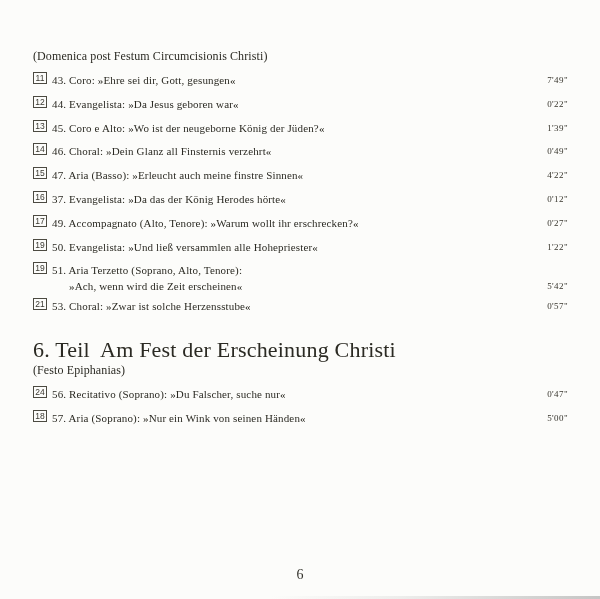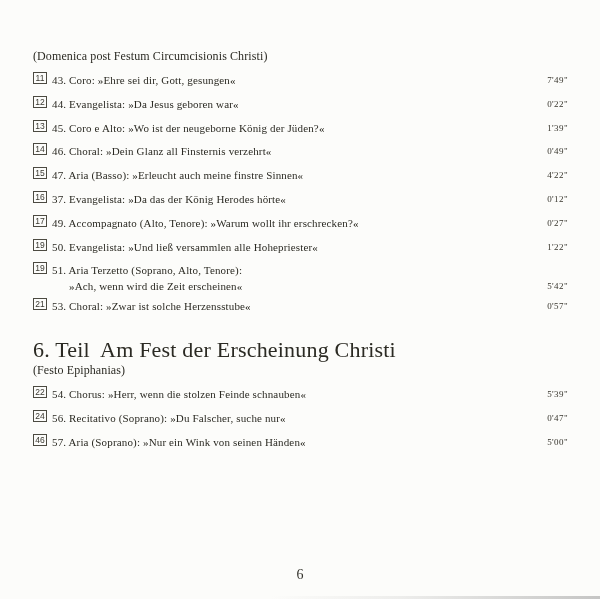--- a/index.html
+++ b/index.html
@@ -159,35 +159,30 @@
 
     </div>
   </div>
 
   <div class="section section-2">
     <h2 class="heading">6. Teil  Am Fest der Erscheinung Christi</h2>
     <p class="subheading">(Festo Epiphanias)</p>
 
     <div class="tracks">
 
-      <div class="track">
-        <span class="tnum">22</span>
-        <span class="ttitle">54. Chorus: »Herr, wenn die stolzen Feinde schnauben«</span>
-        <span class="tdur">5'39"</span>
-      </div>
 
 
       <div class="track">
         <span class="tnum">24</span>
         <span class="ttitle">56. Recitativo (Soprano): »Du Falscher, suche nur«</span>
         <span class="tdur">0'47"</span>
       </div>
 
       <div class="track">
-        <span class="tnum">46</span>
+        <span class="tnum">18</span>
         <span class="ttitle">57. Aria (Soprano): »Nur ein Wink von seinen Händen«</span>
         <span class="tdur">5'00"</span>
       </div>
 
     </div>
   </div>
 
   <div class="pagenum">6</div>
   <div class="scan-edge"></div>
 

